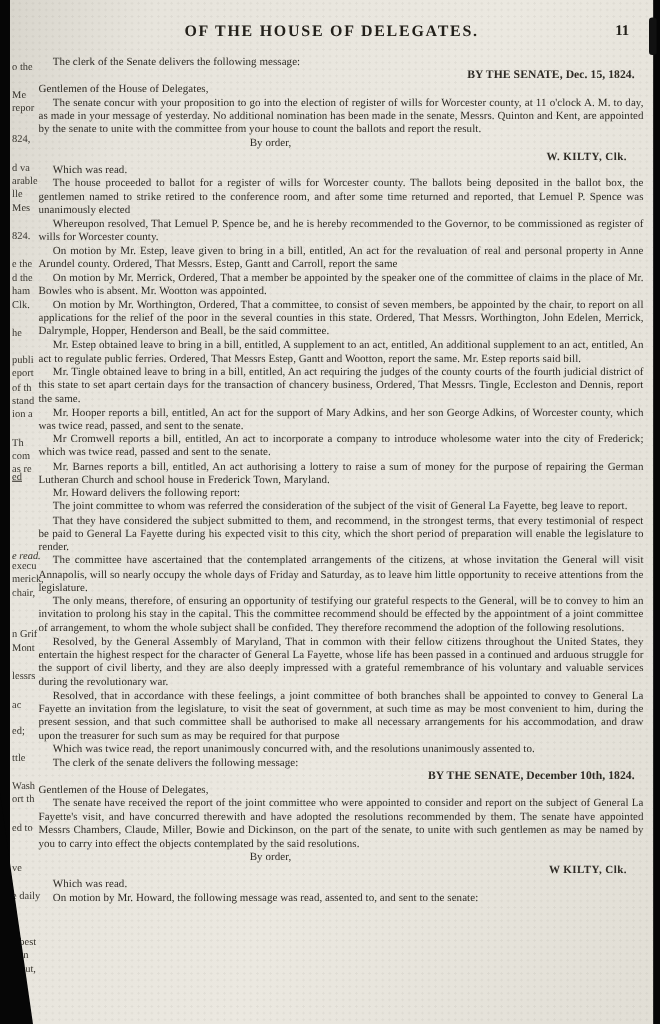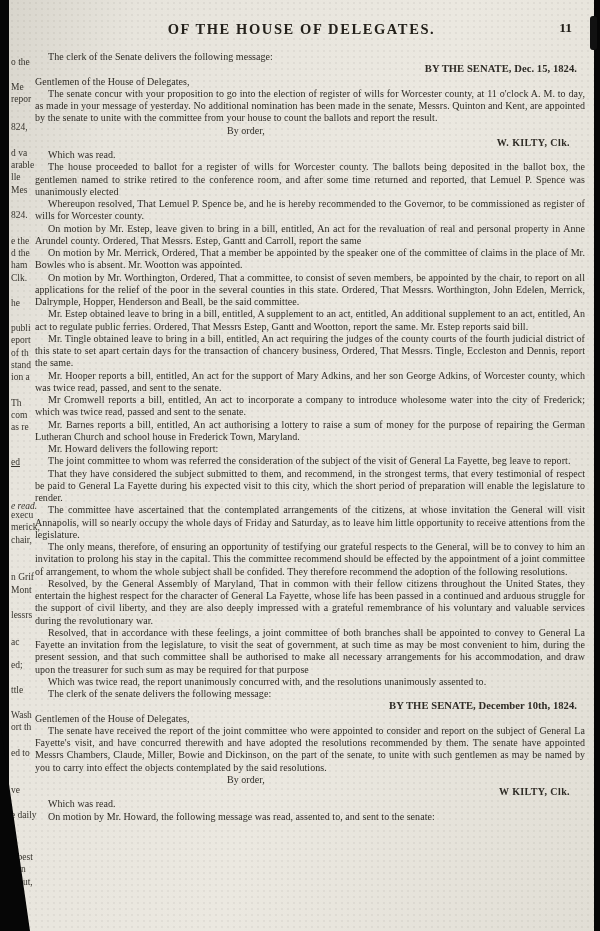--- a/index.html
+++ b/index.html
@@ -121,21 +121,21 @@
         <span class="frag" style="top: 273px;">Clk.</span>
         <span class="frag" style="top: 298px;">he</span>
         <span class="frag" style="top: 323px;">publi</span>
         <span class="frag" style="top: 335px;">eport</span>
         <span class="frag" style="top: 348px;">of th</span>
         <span class="frag" style="top: 360px;">stand</span>
         <span class="frag" style="top: 372px;">ion a</span>
         <span class="frag" style="top: 398px;">Th</span>
         <span class="frag" style="top: 410px;">com</span>
         <span class="frag" style="top: 422px;">as re</span>
-        <span class="frag" style="top: 457px; text-decoration: underline;">ed</span>
+        <span class="frag" style="top: 429px; text-decoration: underline;">ed</span>
         <span class="frag" style="top: 501px; font-style: italic;">e read.</span>
         <span class="frag" style="top: 510px;">execu</span>
         <span class="frag" style="top: 522px;">merick,</span>
         <span class="frag" style="top: 535px;">chair,</span>
         <span class="frag" style="top: 572px;">n Grif</span>
         <span class="frag" style="top: 585px;">Mont</span>
         <span class="frag" style="top: 610px;">lessrs</span>
         <span class="frag" style="top: 637px; text-align: center;">ac</span>
         <span class="frag" style="top: 660px;">ed;</span>
         <span class="frag" style="top: 685px;">ttle</span>

